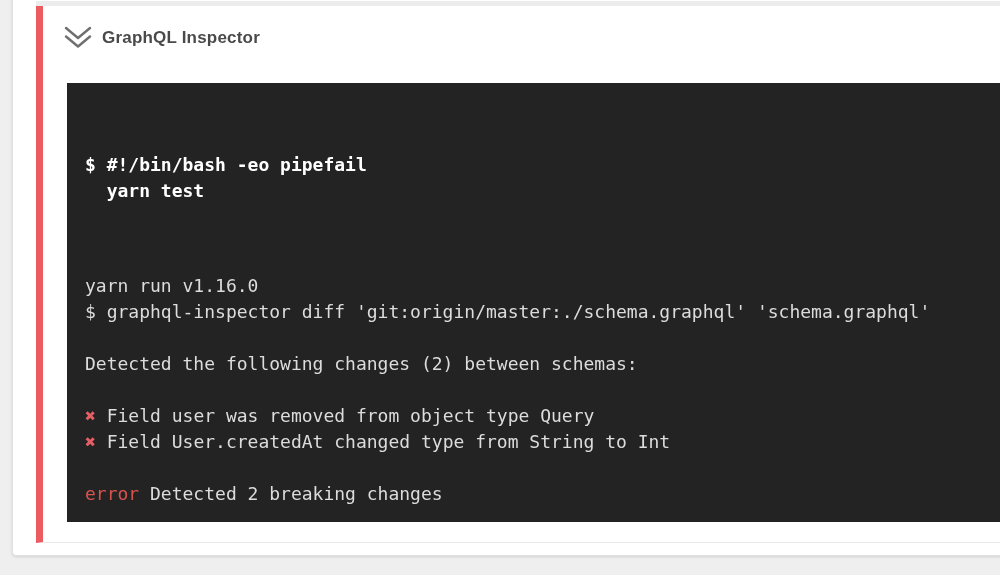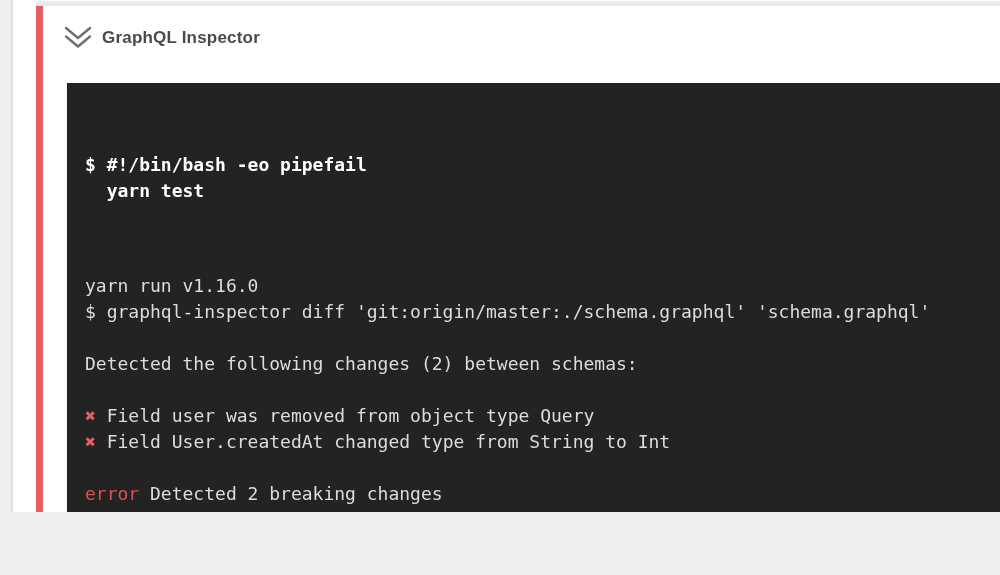--- a/index.html
+++ b/index.html
@@ -5,21 +5,21 @@
   * { margin: 0; padding: 0; box-sizing: border-box; }
   html, body { width: 1000px; height: 575px; }
   body {
     font-family: "Liberation Sans", sans-serif;
     background: var(--page-bg, #efefef);
     overflow: hidden;
   }
   .page {
     position: relative;
     width: 1000px;
-    height: 512px;
+    height: 575px;
     overflow: hidden;
     background: var(--page-bg, #efefef);
     padding-left: 20px;
   }
   .card {
     position: absolute;
     left: 12px;
     top: -20px;
     width: 1100px;
     height: 576px;

